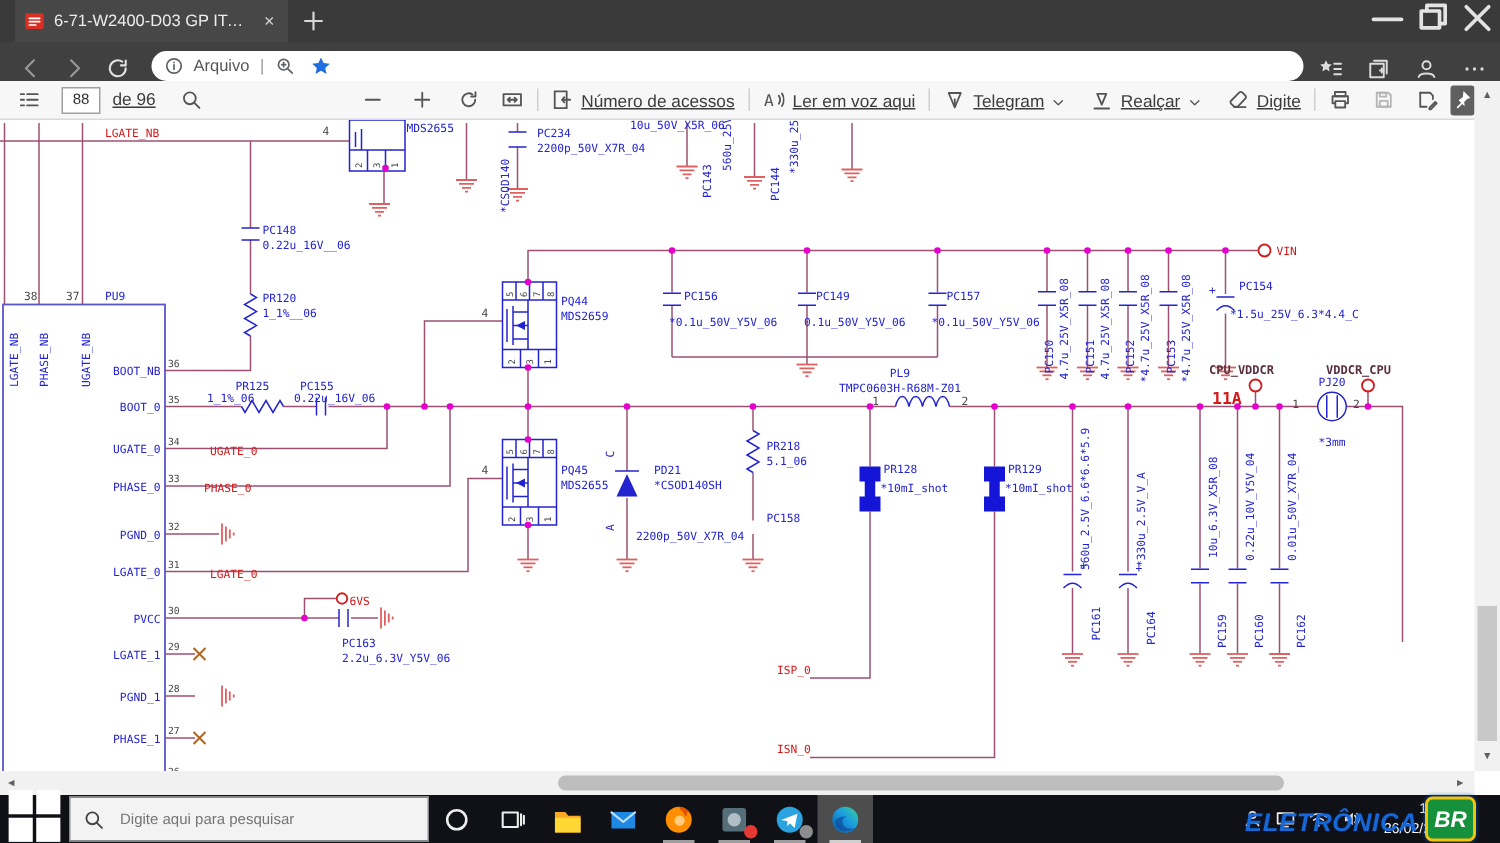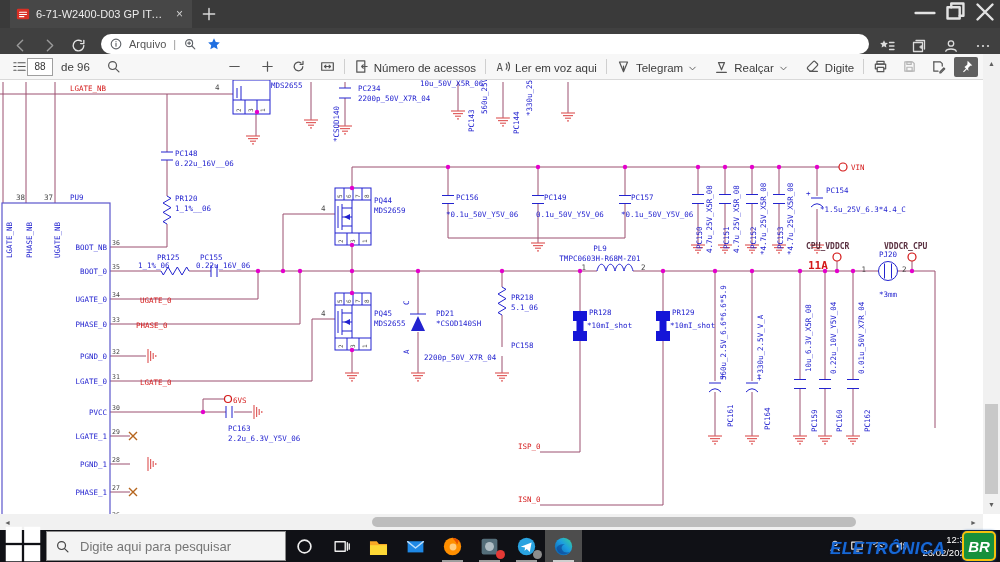--- a/index.html
+++ b/index.html
@@ -22,54 +22,54 @@
     align-items:center;padding:0 8px;font-size:11px;color:#444;}
   #pill .ic{width:14px;height:14px;color:#5f6368;flex:none;}
   #pill .sep{margin:0 7px;color:#999;}
   #pill .url{flex:1;color:#333;white-space:nowrap;overflow:hidden;}
   #rbtns{display:flex;align-items:center;margin-left:10px;gap:16px;color:#dcdcdc;}
   #rbtns .ic{width:16px;height:16px;}
   
   #pdfbar{left:0;top:54px;width:983px;height:26px;background:#f7f7f7;border-bottom:1px solid #d9d9d9;
     display:flex;align-items:center;font-size:11.5px;color:#3c3c3c;box-sizing:border-box;}
   #pdfbar .ic{width:15px;height:15px;color:#555;flex:none;}
-  #pdfbar .lbl{margin-left:5px;white-space:nowrap;}
+  #pdfbar .lbl{margin-left:5px;white-space:nowrap;text-decoration:underline;}
   #pdfbar .grp{display:flex;align-items:flex-end;}
   #pdfbar .vsep{width:1px;height:15px;background:#cfcfcf;margin:0 9px;}
   #pagebox{width:24px;height:16px;border:1px solid #9f9f9f;background:#fff;text-align:center;
     font-size:10px;color:#333;padding:0;font-family:"Liberation Sans",sans-serif;}
   #pinbtn{width:24px;height:20px;background:#5f5f5f;border-radius:2px;display:flex;align-items:center;
     justify-content:center;color:#fff;margin-left:8px;}
   
   #content{left:0;top:80px;width:983px;height:434px;background:#fff;}
   #vscroll{left:983px;top:54px;width:17px;height:460px;background:#f1f1f1;}
   #vthumb{left:2px;width:13px;background:#c8c8c8;}
   #hscroll{left:0;top:514px;width:983px;height:16px;background:#f1f1f1;}
   #hthumb{left:372px;top:3px;width:484px;height:10px;background:#bdbdbd;border-radius:5px;}
   .scar{color:#5f5f5f;font-size:7px;line-height:1;}
   
   #taskbar{left:0;top:530px;width:1000px;height:32px;background:#101116;display:flex;align-items:center;}
   #startbtn{width:46px;height:32px;display:flex;align-items:center;justify-content:center;color:#fff;}
   #tsearch{width:240px;height:30px;background:#f3f3f3;border:1px solid #8a8a8a;display:flex;
     align-items:center;box-sizing:border-box;}
   #tsearch .ic{width:15px;height:15px;color:#444;margin:0 8px;flex:none;}
-  #tsearch input{border:0;background:transparent;outline:none;font-size:13px;color:#333;width:190px;
+  #tsearch input{border:0;background:transparent;outline:none;font-size:10px;color:#333;width:190px;
     font-family:"Liberation Sans",sans-serif;}
   .tbslot{width:37px;height:32px;display:flex;align-items:center;justify-content:center;position:relative;color:#eee;}
   .tbslot .appic{width:21px;height:21px;}
   .tbslot.active{background:#4d4d4d;}
   .runline{position:absolute;bottom:0;left:8px;width:21px;height:2px;background:#9e9e9e;}
   .badge{position:absolute;right:3px;bottom:3px;width:9px;height:9px;border-radius:50%;}
   #tray{position:absolute;right:92px;top:0;height:32px;display:flex;align-items:center;gap:8px;color:#f0f0f0;}
   #tray .ic{width:14px;height:14px;}
   #clock{position:absolute;right:30px;top:3px;width:60px;text-align:right;color:#fff;font-size:9.5px;line-height:13px;}
   #wmark{position:absolute;right:2px;top:2px;width:168px;height:30px;pointer-events:none;margin-left:48px;}
   #wmtext{position:absolute;left:0;top:7px;font-size:17px;font-weight:800;font-style:italic;
     color:#1668d6;letter-spacing:.5px;text-shadow:0 0 2px rgba(10,40,120,.6);}
-  #wmbadge{position:absolute;right:2px;top:-1px;width:34px;height:30px;background:#17903c;border:2px solid #f4c20d;
+  #wmbadge{position:absolute;right:14px;top:-1px;width:34px;height:30px;background:#17903c;border:2px solid #f4c20d;
     border-radius:5px;box-sizing:border-box;color:#fff;font-weight:800;font-size:15px;font-style:italic;
     display:flex;align-items:center;justify-content:center;box-shadow:0 0 3px #0a4fa8;}
   svg text{font-family:"DejaVu Sans Mono","Liberation Mono",monospace;}
 </style>
 </head>
 <body>
 
 <div id="screen">
 
   <div id="titlebar" class="abs">
@@ -146,21 +146,21 @@
             <circle cx="8" cy="8" r="1.1" fill="currentColor" stroke="none"></circle>
             <circle cx="13" cy="8" r="1.1" fill="currentColor" stroke="none"></circle>
           </svg></span>
     </div>
   </div>
 
   <div id="pdfbar" class="abs">
     <span class="ic" style="margin-left:12px;"><svg viewBox="0 0 16 16" width="100%" height="100%" fill="none" stroke="currentColor" stroke-width="1.3" stroke-linecap="round" stroke-linejoin="round">
           <path d="M2 4h2.3M2 8h2.3M2 12h2.3M6.5 4H14M6.5 8H14M6.5 12H14"></path>
         </svg></span>
-    <input id="pagebox" style="" readonly="" value="88">
+    <input id="pagebox" style="margin-left: 14px;" readonly="" value="88">
     <span class="lbl" style="margin-left:8px;">de 96</span>
     <span class="ic" style="margin-left:16px;"><svg viewBox="0 0 16 16" width="100%" height="100%" fill="none" stroke="currentColor" stroke-width="1.3" stroke-linecap="round" stroke-linejoin="round">
           <circle cx="7" cy="7" r="4.2"></circle>
           <path d="M10.2 10.2l3.6 3.6"></path>
         </svg></span>
     <span class="ic" style="margin-left:106px;"><svg viewBox="0 0 16 16" width="100%" height="100%" fill="none" stroke="currentColor" stroke-width="1.3" stroke-linecap="round" stroke-linejoin="round">
           <path d="M3 8h10"></path>
         </svg></span>
     <span class="ic" style="margin-left:18px;"><svg viewBox="0 0 16 16" width="100%" height="100%" fill="none" stroke="currentColor" stroke-width="1.3" stroke-linecap="round" stroke-linejoin="round">
           <path d="M3 8h10M8 3v10"></path>

